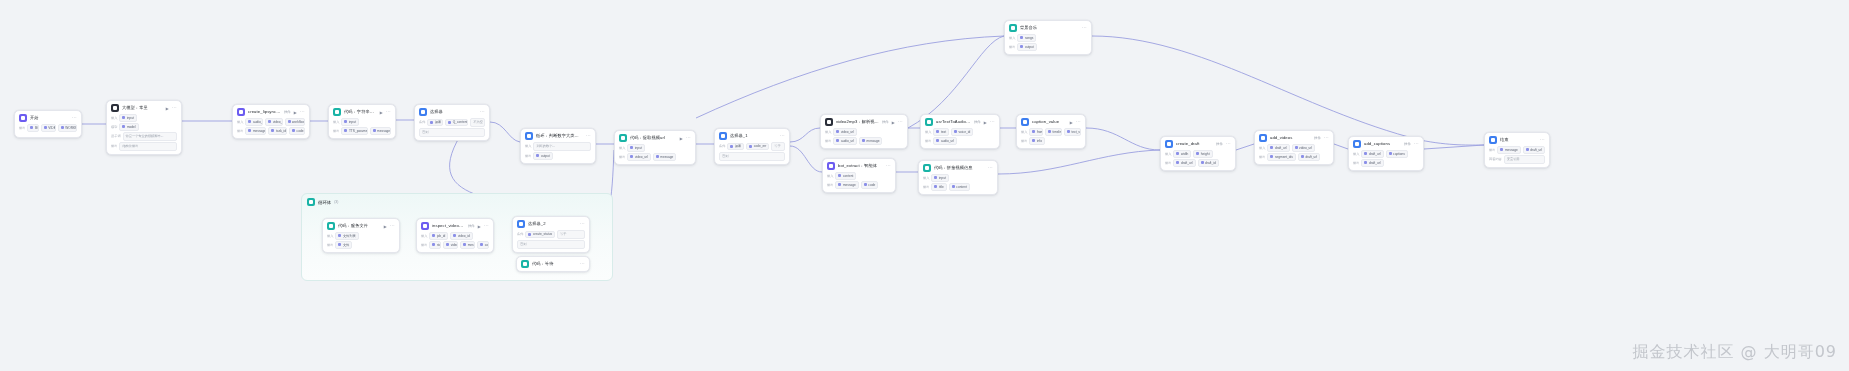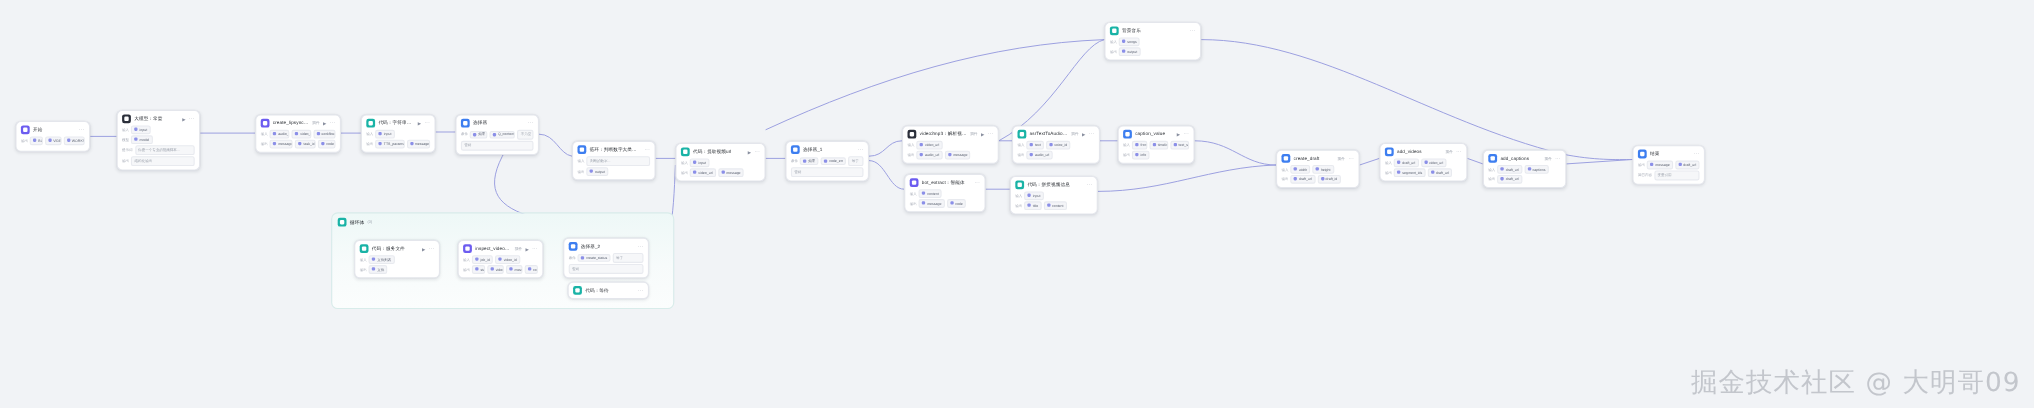--- a/index.html
+++ b/index.html
@@ -49,21 +49,21 @@
     background:linear-gradient(180deg,#eef8f7 0%,#f7fbfb 55%,#fbfdfd 100%);
     box-sizing:border-box;
   }
   .ghead{display:flex;align-items:center;gap:3px;padding:4px 5px;}
   .gicon{width:8px;height:8px;border-radius:2px;background:#19b3a6;display:flex;align-items:center;justify-content:center;}
   .gicon span{width:4px;height:4px;background:#fff;border-radius:1px;display:block;}
   .gtitle{font-size:4.4px;color:#1f2329;white-space:nowrap;}
   .gcount{font-size:3.4px;color:#9aa0ab;}
   .watermark{
     position:absolute;right:12px;bottom:8px;
-    font-size:24px;color:#c3c6cc;white-space:nowrap;
+    font-size:16px;color:#c3c6cc;white-space:nowrap;
     font-family:"DejaVu Sans",sans-serif;letter-spacing:1px;
   }
 </style>
 </head>
 <body>
 
 <div id="canvas">
 
   <svg class="edges" viewBox="0 0 1849 371" preserveAspectRatio="none">
     <g fill="none" stroke="#9b9fe0" stroke-width="0.9">

